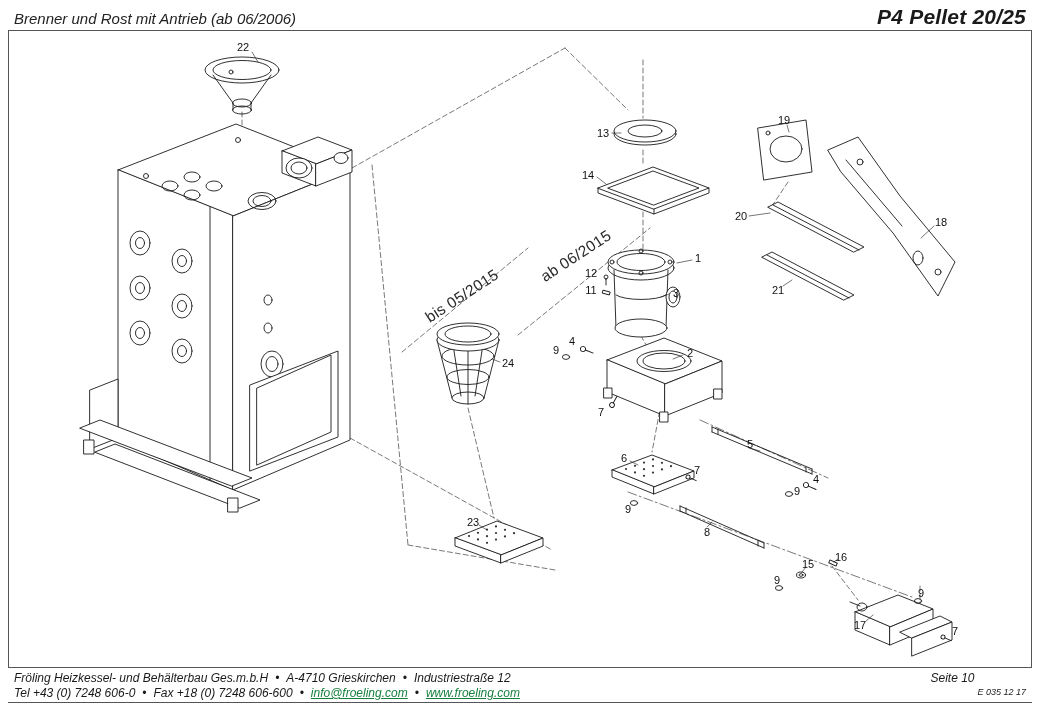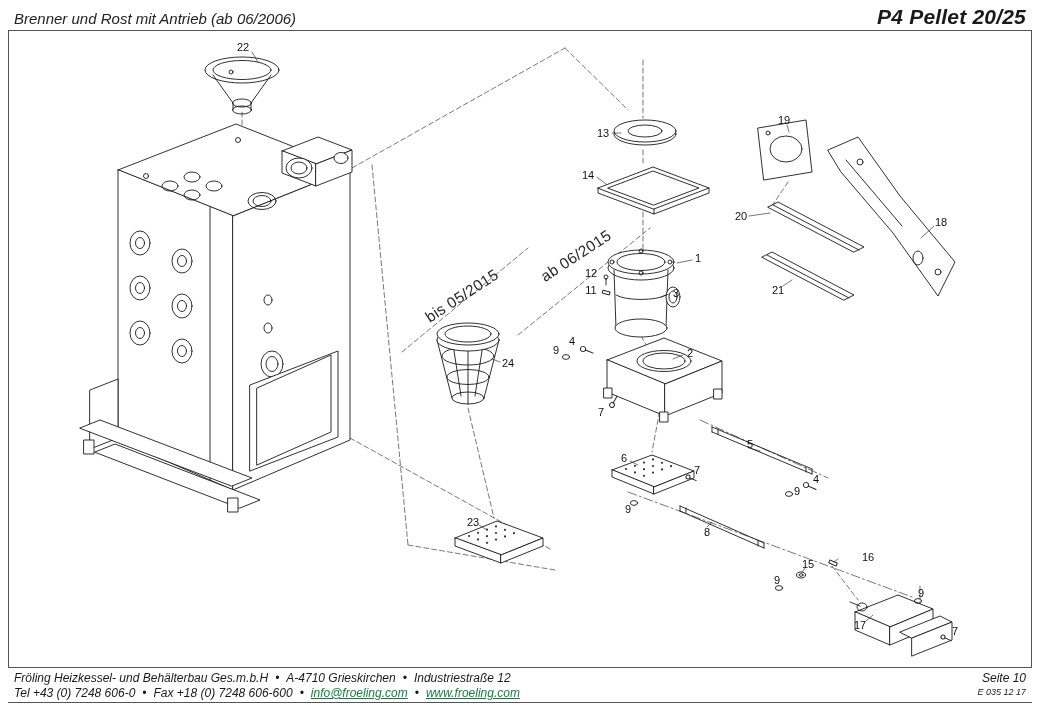--- a/index.html
+++ b/index.html
@@ -33,21 +33,21 @@
     position:absolute; font-size:15.5px; color:#2a2a2a; white-space:nowrap; letter-spacing:0.3px;
   }
 
   footer {
     position:absolute; left:14px; right:14px; top:671px;
     display:flex; justify-content:space-between; align-items:flex-start;
     font-size:12px; font-style:italic;
   }
   .f-left .company-line { font-weight:normal; }
   .f-left div { line-height:15px; }
-  .f-right { text-align:right; }
+  .f-right { }
   .f-right .page-number { line-height:15px; }
   .f-right .doc-number { font-size:9px; line-height:12px;padding-left:47px; }
   .bullet { padding:0 7px; }
   .link { text-decoration:underline; color:#15803d; }
   .bottom-rule { position:absolute; left:8px; top:702px; width:1024px; border-top:1px solid #555; }
 </style>
 </head>
 <body>
 
 <div class="page">
@@ -351,21 +351,21 @@
       <div class="part-num" style="left: 508px; top: 363px;">24</div>
       <div class="part-num" style="left: 601px; top: 412px;">7</div>
       <div class="part-num" style="left: 750px; top: 444px;">5</div>
       <div class="part-num" style="left: 624px; top: 458px;">6</div>
       <div class="part-num" style="left: 697px; top: 470px;">7</div>
       <div class="part-num" style="left: 816px; top: 479px;">4</div>
       <div class="part-num" style="left: 797px; top: 491px;">9</div>
       <div class="part-num" style="left: 628px; top: 509px;">9</div>
       <div class="part-num" style="left: 473px; top: 522px;">23</div>
       <div class="part-num" style="left: 707px; top: 532px;">8</div>
-      <div class="part-num" style="left: 868px; top: 557px;">16</div>
+      <div class="part-num" style="left: 841px; top: 557px;">16</div>
       <div class="part-num" style="left: 808px; top: 564px;">15</div>
       <div class="part-num" style="left: 777px; top: 580px;">9</div>
       <div class="part-num" style="left: 921px; top: 593px;">9</div>
       <div class="part-num" style="left: 860px; top: 625px;">17</div>
       <div class="part-num" style="left: 955px; top: 631px;">7</div>
       <div class="annotation" style="left: 462px; top: 296px; transform: translate(-50%, -50%) rotate(-33deg);">bis 05/2015</div>
       <div class="annotation" style="left: 576px; top: 256px; transform: translate(-50%, -50%) rotate(-33deg);">ab 06/2015</div>
     </div>
 
   <footer>

